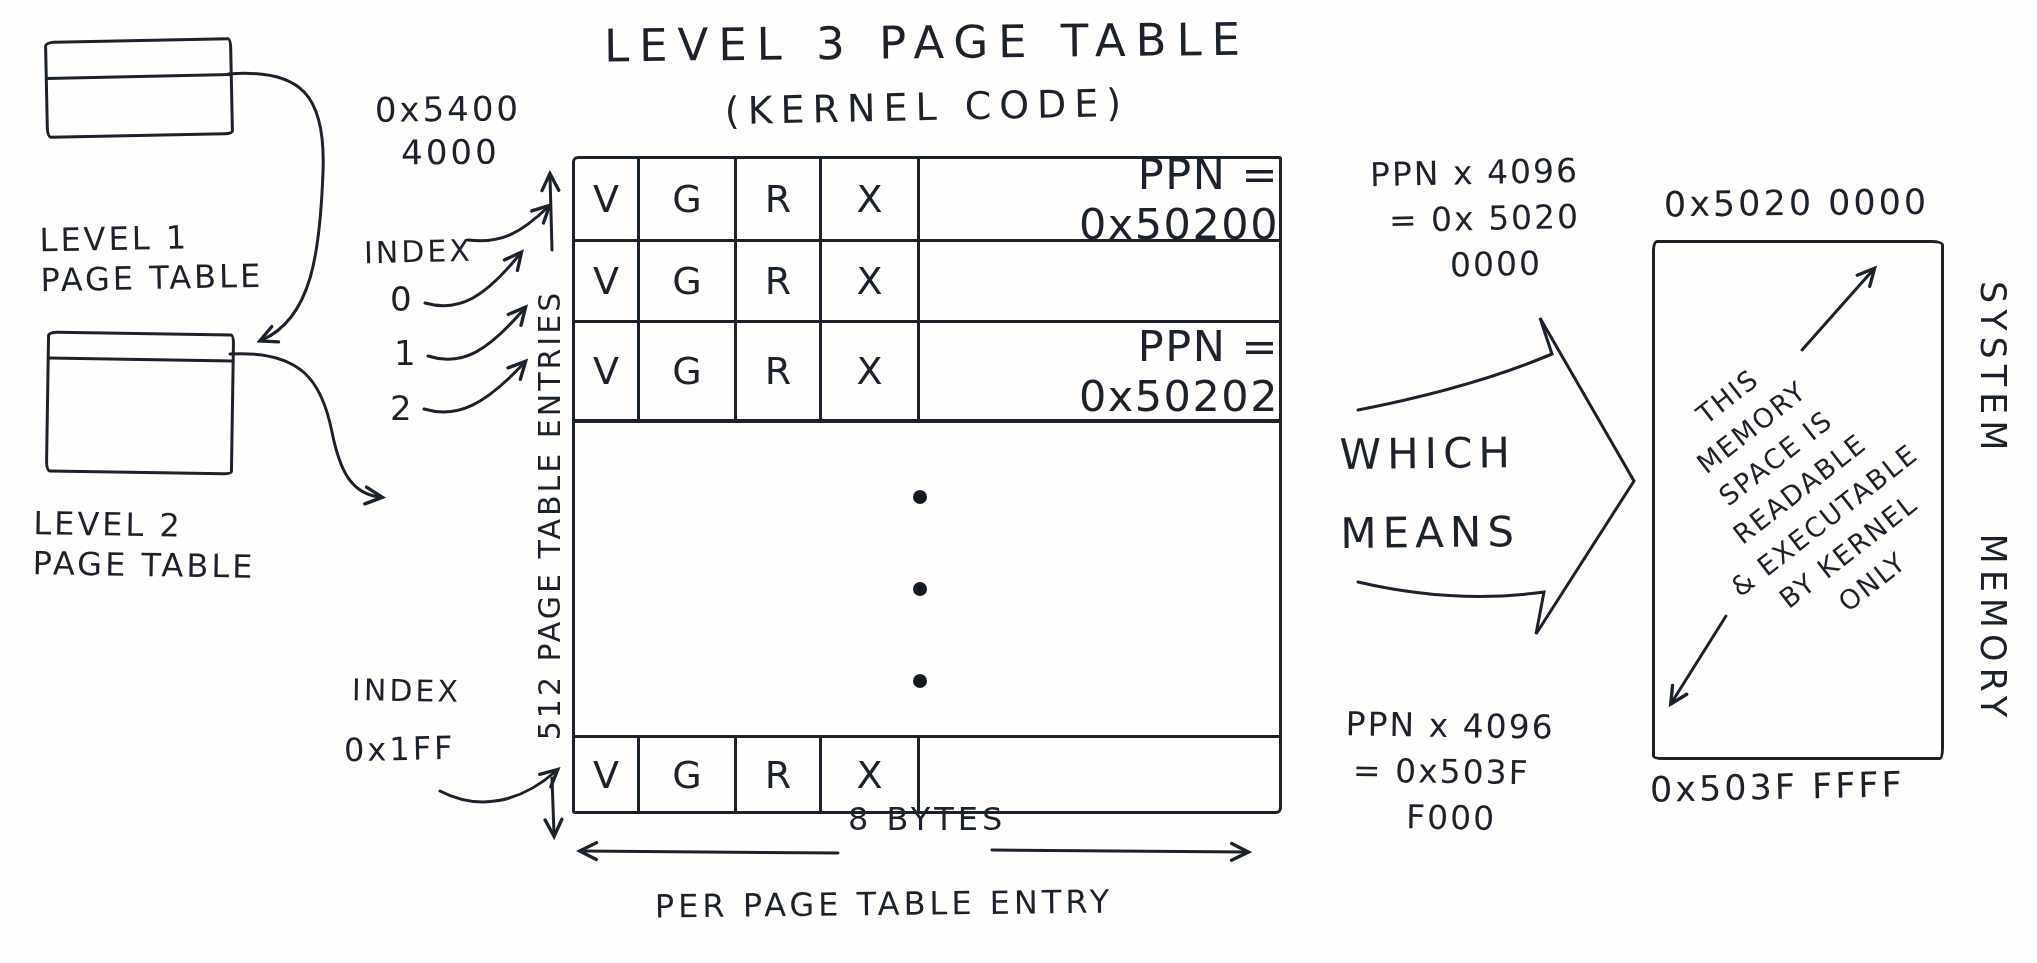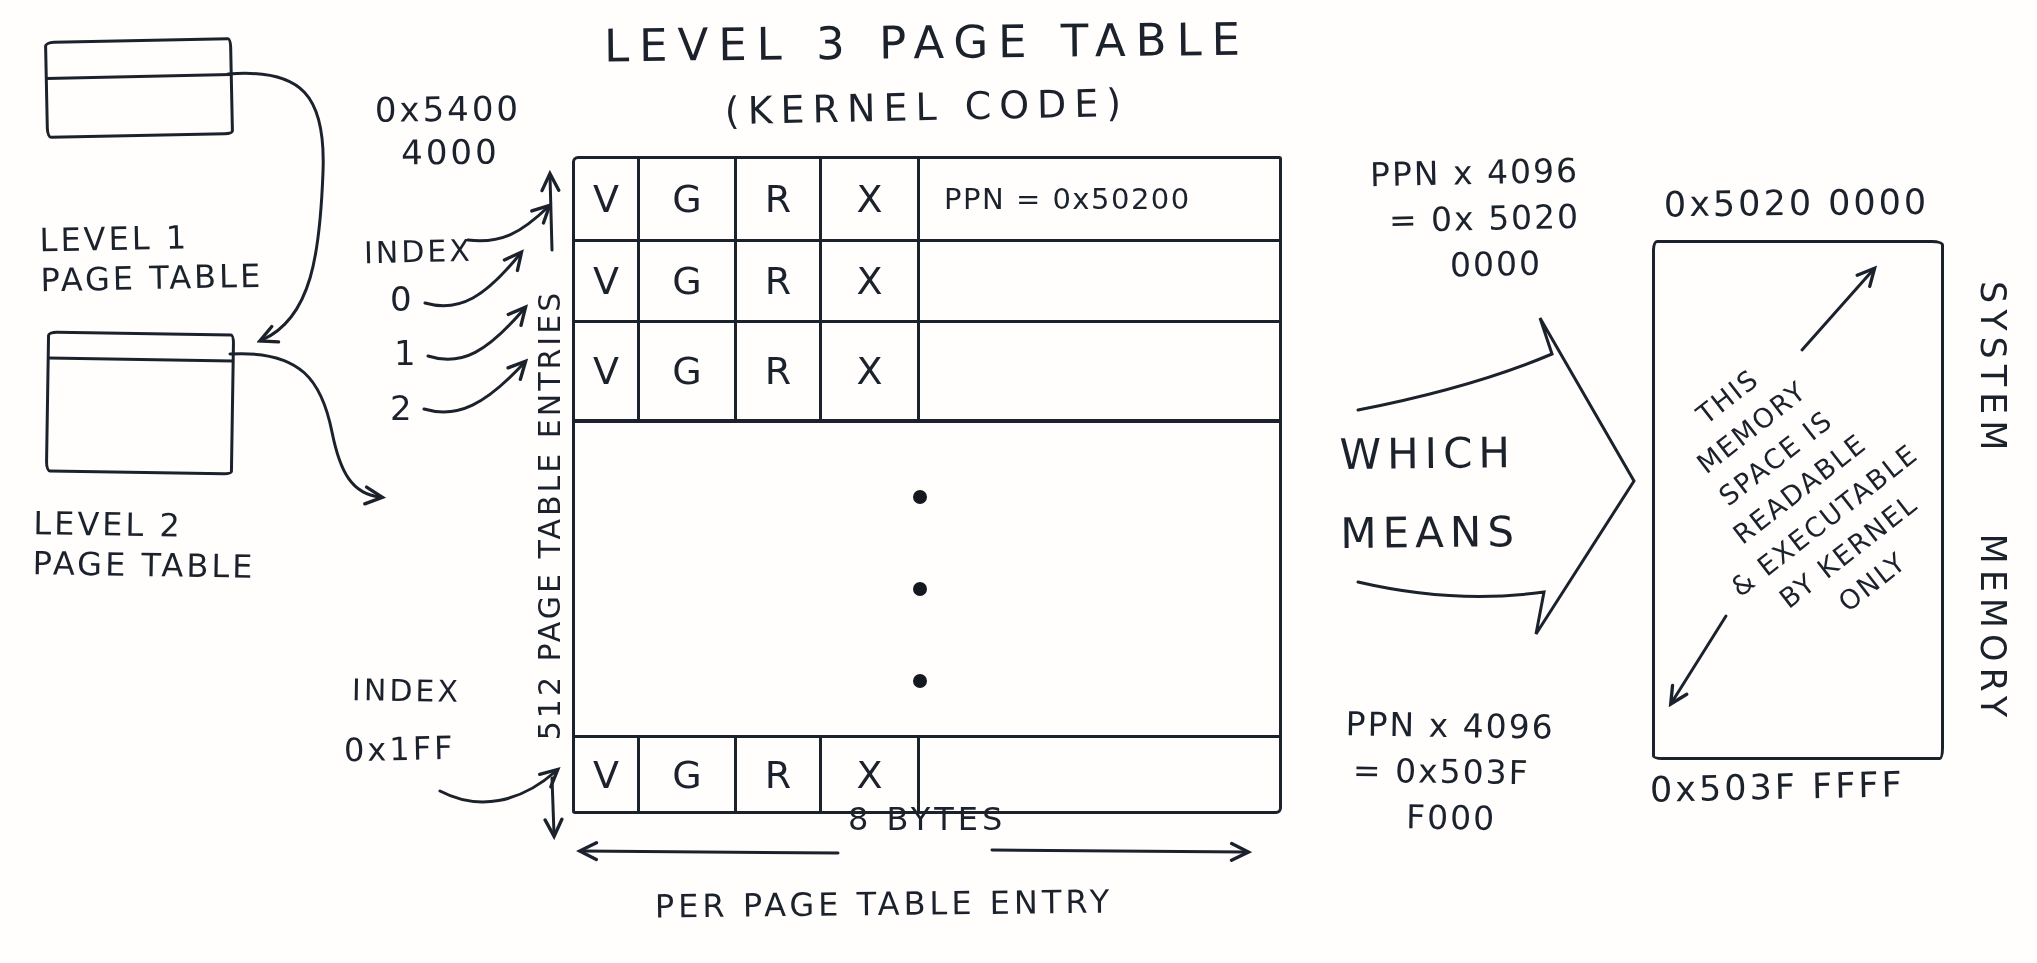--- a/index.html
+++ b/index.html
@@ -23,21 +23,21 @@
              display:flex;flex-direction:column;box-sizing:border-box;background:#fffefd;}
   .pt-row{display:flex;border-bottom:3px solid #1c222c;}
   .pt-row-1{height:80px;} .pt-row-2{height:78px;}
   .pt-row-3{height:96px;border-bottom-width:4px;}
   .pt-spacer{position:relative;height:312px;border-bottom:3.5px solid #1c222c;}
   .pt-row-last{flex:1;border-bottom:none;}
   .cell{display:flex;align-items:center;justify-content:center;
         border-right:3px solid #1c222c;font-size:38px;box-sizing:border-box;}
   .c-v{width:65px;} .c-g{width:97px;} .c-r{width:85px;} .c-x{width:98px;}
   .c-ppn{flex:1;border-right:none;justify-content:flex-start;padding-left:24px;
-         font-size:29px;letter-spacing:1.5px;}
+         font-size:43px;letter-spacing:1.5px;text-align:right;}
   .dot{position:absolute;left:338px;width:14px;height:14px;border-radius:50%;background:#14181f;}
 
   #title{position:absolute;left:547px;top:16px;width:760px;text-align:center;}
   #title .t1{font-size:45px;letter-spacing:10px;}
   #title .t2{font-size:38px;letter-spacing:8px;margin-top:16px;}
 
   #entries-label{position:absolute;left:270px;top:497px;width:560px;height:36px;
                  transform:rotate(-90deg);text-align:center;font-size:30px;letter-spacing:3px;}
   #system-memory{position:absolute;left:1763px;top:482px;width:460px;height:40px;
                  transform:rotate(90deg);text-align:center;font-size:35px;
@@ -129,20 +129,21 @@
       <div class="cell c-v">V</div>
       <div class="cell c-g">G</div>
       <div class="cell c-r">R</div>
       <div class="cell c-x">X</div>
     </div>
     <div class="pt-row pt-row-3">
       <div class="cell c-v">V</div>
       <div class="cell c-g">G</div>
       <div class="cell c-r">R</div>
       <div class="cell c-x">X</div>
+      <div class="cell c-ppn">PPN = 0x50202</div>
     </div>
     <div class="pt-spacer">
       <div class="dot" style="top:67px;"></div>
       <div class="dot" style="top:159px;"></div>
       <div class="dot" style="top:251px;"></div>
     </div>
     <div class="pt-row pt-row-last">
       <div class="cell c-v">V</div>
       <div class="cell c-g">G</div>
       <div class="cell c-r">R</div>

